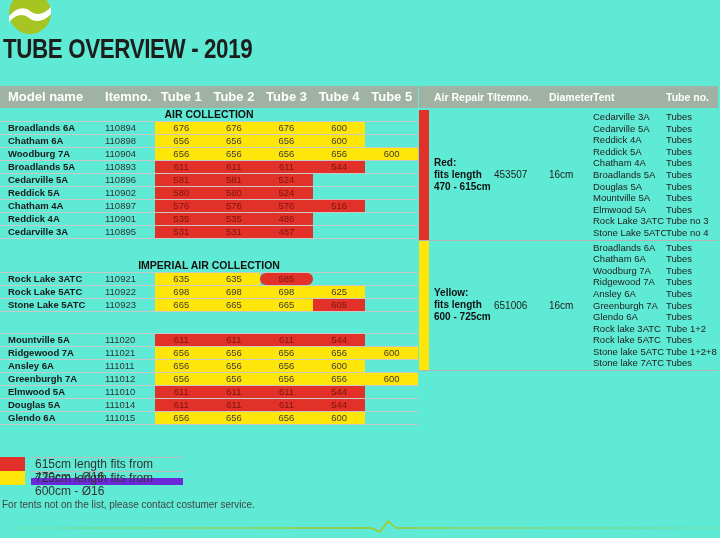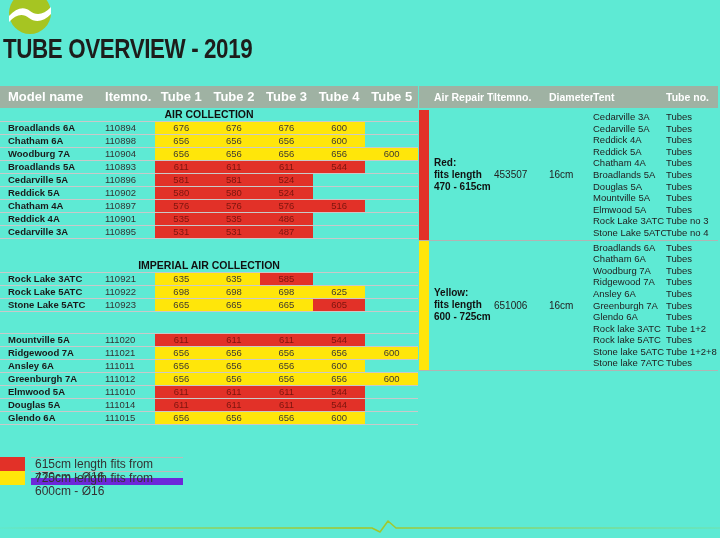--- a/index.html
+++ b/index.html
@@ -166,21 +166,21 @@
           </div>
         </div>
         <div class="gap20"></div>
         <div class="sec-title">IMPERIAL AIR COLLECTION</div>
         <div class="sec-rows">
           <div class="lrow">
             <div class="lc model">Rock Lake 3ATC</div>
             <div class="lc item">110921</div>
             <div class="lc tube" style="background: rgb(255, 230, 10); color: rgb(63, 58, 48);">635</div>
             <div class="lc tube" style="background: rgb(255, 230, 10); color: rgb(63, 58, 48);">635</div>
-            <div class="lc tube" style="background: rgb(226, 49, 40); color: rgb(124, 21, 14);">585</div>
+            <div class="lc tube" style="background: rgb(226, 49, 40); color: rgb(124, 21, 14); border-radius: 6px;">585</div>
             <div class="lc tube"></div>
             <div class="lc tube"></div>
           </div>
           <div class="lrow">
             <div class="lc model">Rock Lake 5ATC</div>
             <div class="lc item">110922</div>
             <div class="lc tube" style="background: rgb(255, 230, 10); color: rgb(63, 58, 48);">698</div>
             <div class="lc tube" style="background: rgb(255, 230, 10); color: rgb(63, 58, 48);">698</div>
             <div class="lc tube" style="background: rgb(255, 230, 10); color: rgb(63, 58, 48);">698</div>
             <div class="lc tube" style="background: rgb(255, 230, 10); color: rgb(63, 58, 48);">625</div>
@@ -393,20 +393,21 @@
       <div class="lgrow">
         <div class="lgswatch" style="background: rgb(226, 49, 40);"></div>
         <div class="lglabel">615cm length fits from 470cm - Ø16</div>
       </div>
       <div class="lgrow">
         <div class="lgswatch" style="background: rgb(255, 230, 10);"></div>
         <div class="lglabel">725cm length fits from 600cm - Ø16</div>
       </div>
     </div>
 
+  <div class="footer">For tents not on the list, please contact costumer service.</div>
 
   <svg class="wave" viewBox="0 0 720 24" preserveAspectRatio="none">
     <defs>
       <linearGradient id="wgrad" x1="0" y1="0" x2="1" y2="0">
         <stop offset="0" stop-color="#a6c522" stop-opacity="0.05"></stop>
         <stop offset="0.18" stop-color="#a6c522" stop-opacity="0.45"></stop>
         <stop offset="0.5" stop-color="#a6c522" stop-opacity="1"></stop>
         <stop offset="0.75" stop-color="#a6c522" stop-opacity="0.5"></stop>
         <stop offset="1" stop-color="#a6c522" stop-opacity="0.15"></stop>
       </linearGradient>

